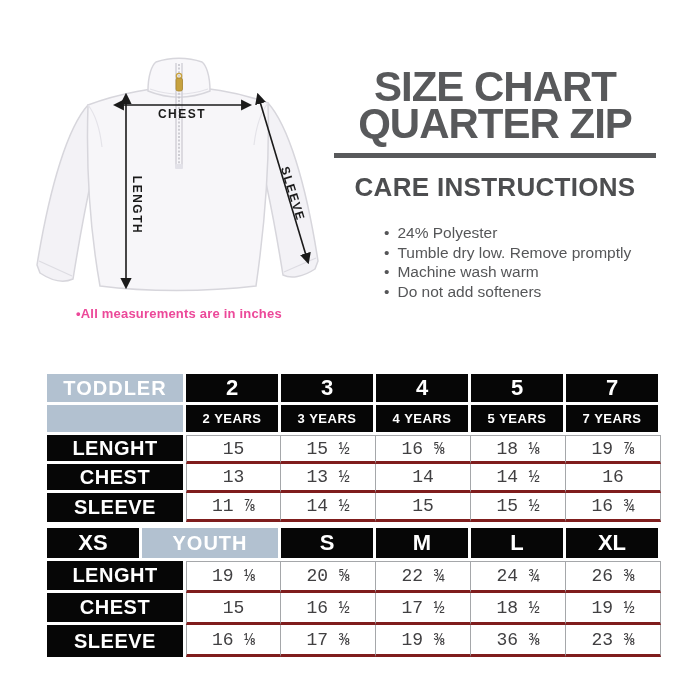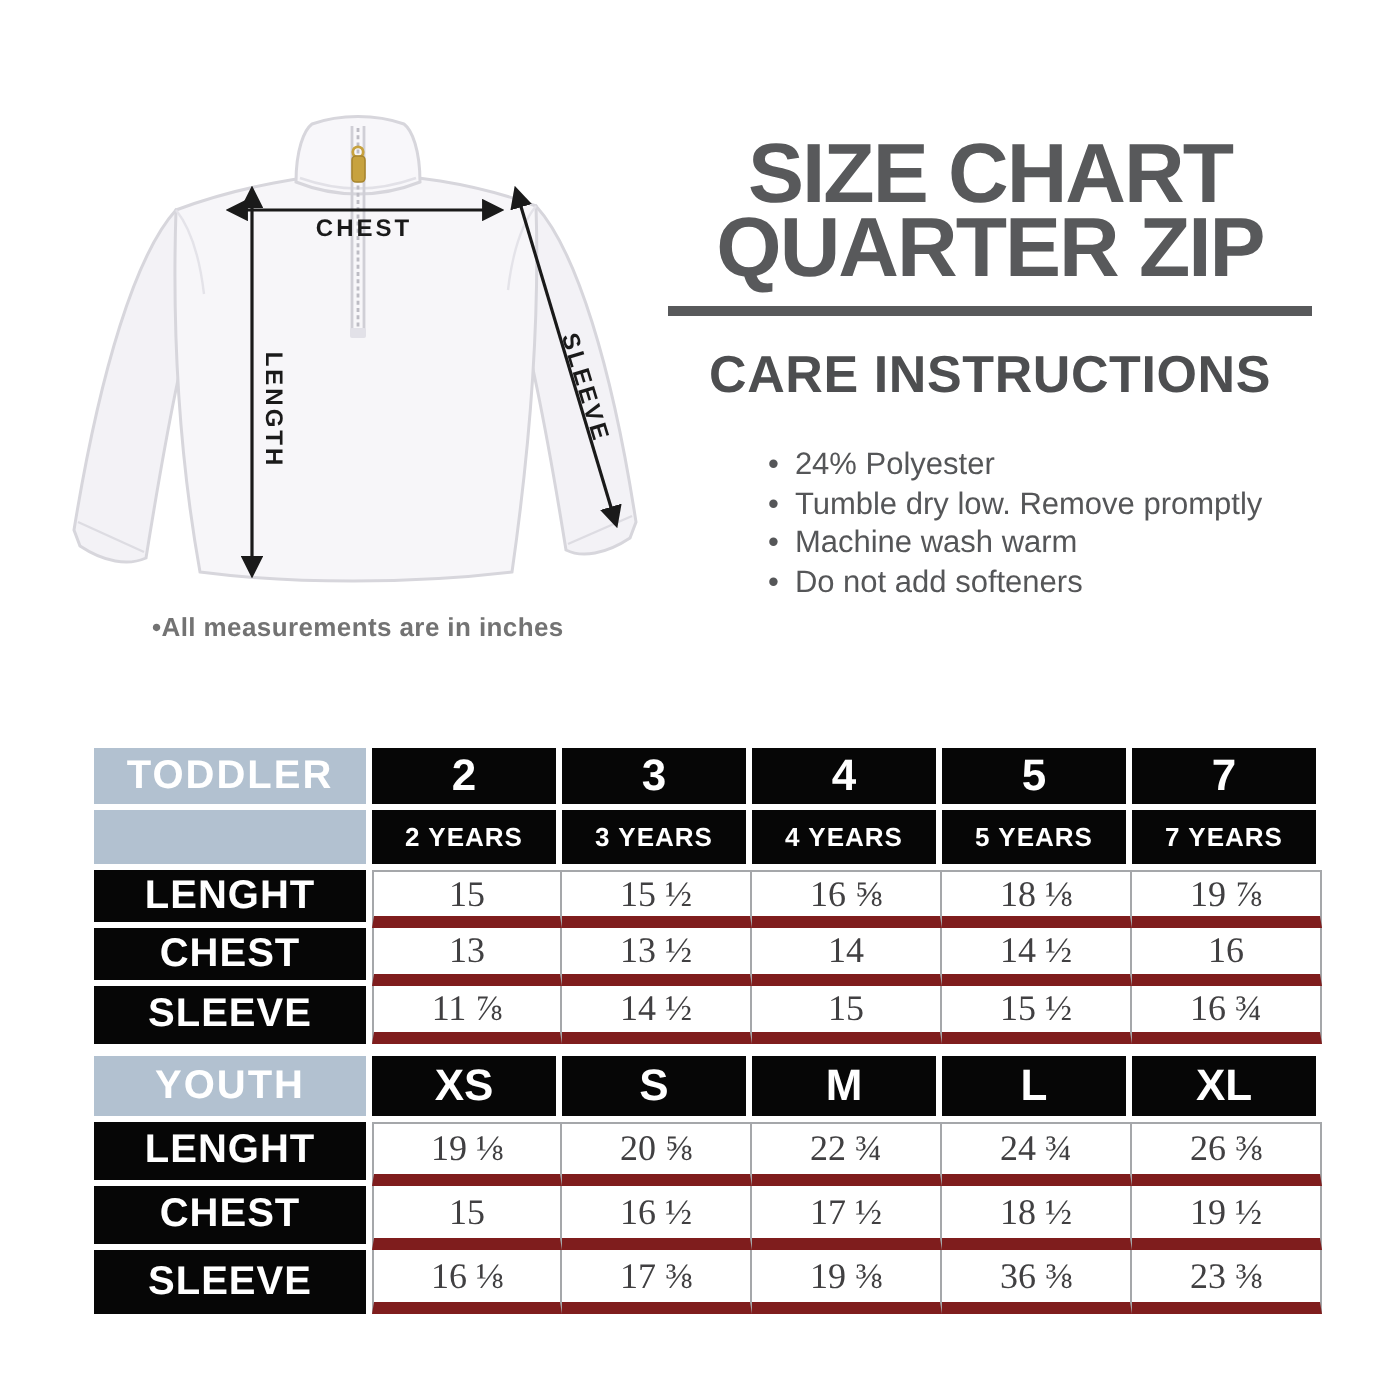--- a/index.html
+++ b/index.html
@@ -2,21 +2,21 @@
 <html><head>
 <meta charset="utf-8">
 <style>
   html,body{margin:0;padding:0;}
   body{width:700px;height:700px;background:#ffffff;font-family:"Liberation Sans",sans-serif;}
   .page{position:relative;width:700px;height:700px;background:#ffffff;overflow:hidden;}
 
   
   .diagram-wrap{position:absolute;left:30px;top:55px;width:310px;height:250px;}
   .measure-note{position:absolute;left:76px;top:306px;font-size:13px;font-weight:bold;
-                color:#737373;letter-spacing:.2px;}
+                color:#ec4899;letter-spacing:.2px;}
 
   
   .right-col{position:absolute;left:334px;top:68px;width:322px;text-align:center;}
   .title-line{font-size:42px;line-height:37px;font-weight:bold;color:#58595b;letter-spacing:-1px;}
   .title-divider{height:5px;background:#58595b;margin-top:11px;}
   .care-heading{margin-top:14px;font-size:26px;font-weight:bold;color:#4d4e50;letter-spacing:.3px;}
   .care-list{margin-top:20px;text-align:left;padding-left:50px;}
   .care-item{font-size:15.5px;line-height:19.5px;color:#555658;display:flex;}
   .blt{margin-right:8px;}
 
@@ -25,22 +25,22 @@
   .trow{display:flex;margin-bottom:3px;}
   .trow.drow{margin-bottom:0;}
   .cell{box-sizing:border-box;display:flex;align-items:center;justify-content:center;}
   .lab{width:136px;margin-right:3px;flex:none;}
   .blue{background:#b2c1d0;color:#ffffff;font-weight:bold;font-size:20px;letter-spacing:1px;}
   .blk{background:#060606;color:#ffffff;font-weight:bold;}
   .lab.blk{font-size:20px;letter-spacing:.5px;}
   .hd{width:92px;margin-right:3px;flex:none;font-size:22px;}
   .sub{width:92px;margin-right:3px;flex:none;font-size:13px;letter-spacing:.5px;}
   .dc{width:95px;flex:none;background:#ffffff;border-right:1px solid #a5a7aa;
-      border-bottom:6px solid #7f1d1d;color:#414042;font-size:18px;
-      font-family:Liberation Serif, serif;}
+      border-bottom:3px solid #7f1d1d;color:#414042;font-size:18px;
+      font-family:Liberation Mono, monospace;}
   .dc.first{border-left:1px solid #a5a7aa;}
   .drow.top .dc{border-top:1px solid #a5a7aa;}
   .lab.gap{border-bottom:3px solid #ffffff;text-align:right;}
   .t1 .hrow{height:28px;} .t1 .srow{height:27px;} .t1 .drow{height:29px;}
   .t2{margin-top:6px;}
   .t2 .hrow{height:30px;} .t2 .drow{height:32px;}
 </style>
 </head>
 <body>
 
@@ -152,22 +152,22 @@
         <div class="cell dc first">11 ⅞</div>
         <div class="cell dc">14 ½</div>
         <div class="cell dc">15</div>
         <div class="cell dc">15 ½</div>
         <div class="cell dc">16 ¾</div>
       </div>
     </div>
 
     <div class="t2">
       <div class="trow hrow">
+        <div class="cell hd blk">XS</div>
         <div class="cell lab blue">YOUTH</div>
-        <div class="cell hd blk">XS</div>
         <div class="cell hd blk">S</div>
         <div class="cell hd blk">M</div>
         <div class="cell hd blk">L</div>
         <div class="cell hd blk">XL</div>
       </div>
       <div class="trow drow top">
         <div class="cell lab blk gap">LENGHT</div>
         <div class="cell dc first">19 ⅛</div>
         <div class="cell dc">20 ⅝</div>
         <div class="cell dc">22 ¾</div>

